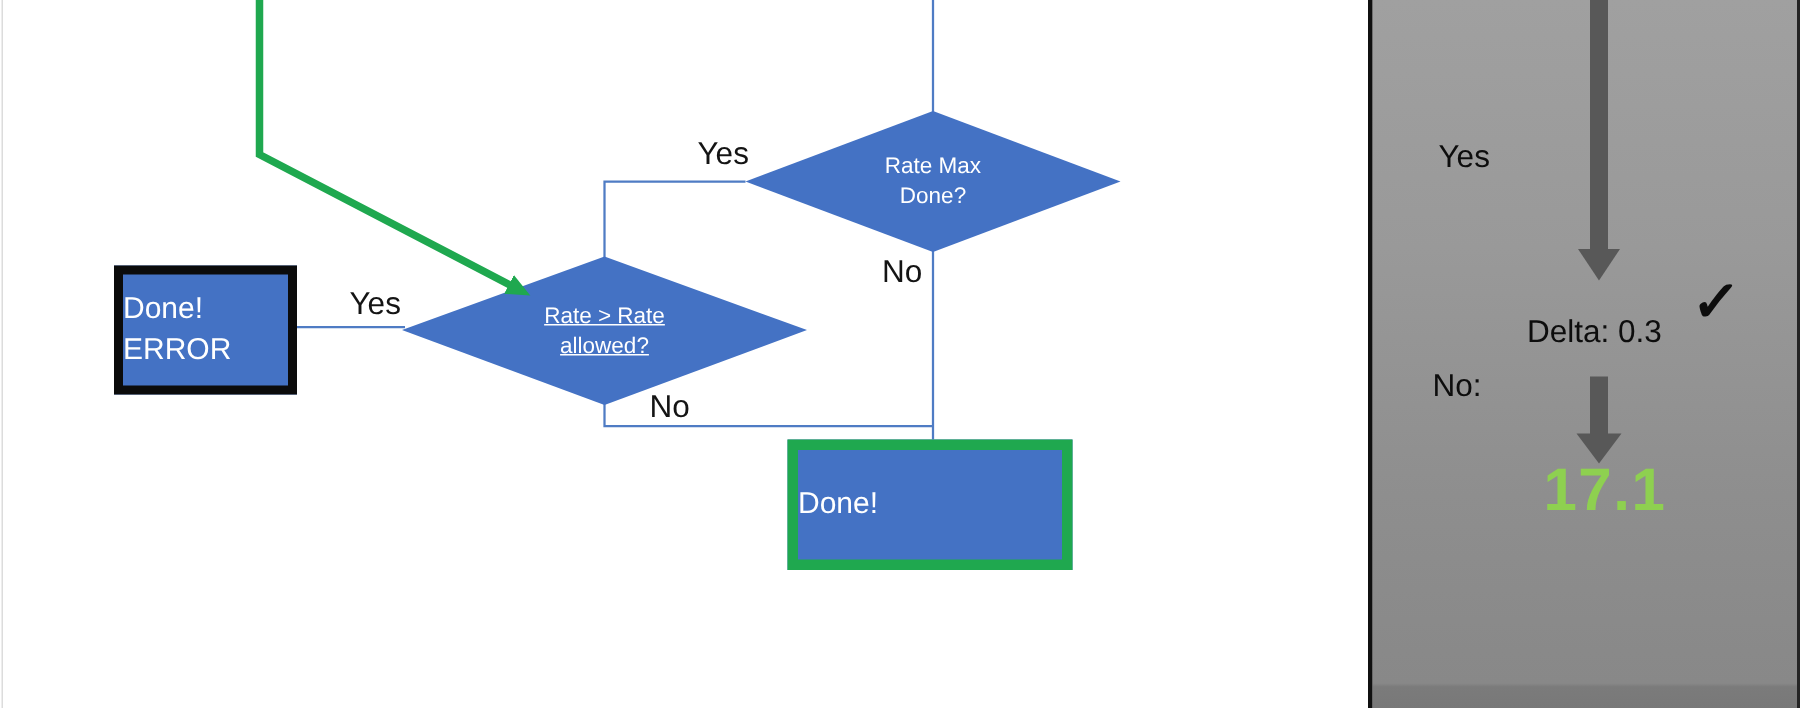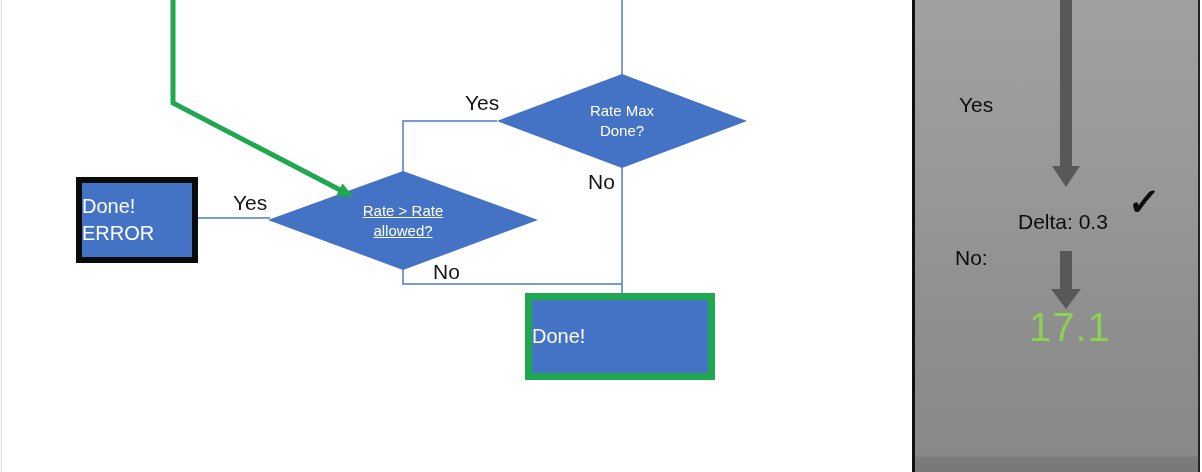--- a/index.html
+++ b/index.html
@@ -32,21 +32,21 @@
   .side-panel {
     position:absolute; left:912px; top:0; width:288px; height:472px; box-sizing:border-box;
     border-left:3px solid #101010; border-right:2px solid #242424;
     background:linear-gradient(180deg,#a0a0a0 0%, #999999 35%, #8e8e8e 70%, #888888 96.5%, #7b7b7b 97%, #787878 100%);
   }
   .panel-lbl { position:absolute; color:#0d0d0d; font-size:21px; line-height:23px; white-space:nowrap; }
   .panel-yes   { left:44px;  top:93px; }
   .panel-no    { left:40px;  top:210px;margin-top:36px; }
   .panel-delta { left:103px; top:210px; }
   .panel-check { left:213px; top:191px; font-size:38px; font-weight:bold; transform:skewX(-4deg); }
-  .panel-result{ position:absolute; left:114px; top:305px; color:#8ed050; font-size:40px; font-weight:normal; letter-spacing:1px; }
+  .panel-result{ position:absolute; left:114px; top:305px; color:#8ed050; font-size:40px; font-weight:bold; letter-spacing:1px; }
 </style>
 </head>
 <body>
 
 <div class="canvas">
   <div class="left-edge-line"></div>
 
   <svg class="flow" width="912" height="472" viewBox="0 0 912 472">
     <defs>
       <marker id="greenArrow" markerUnits="userSpaceOnUse" markerWidth="18" markerHeight="16" refX="3" refY="7" orient="auto">

